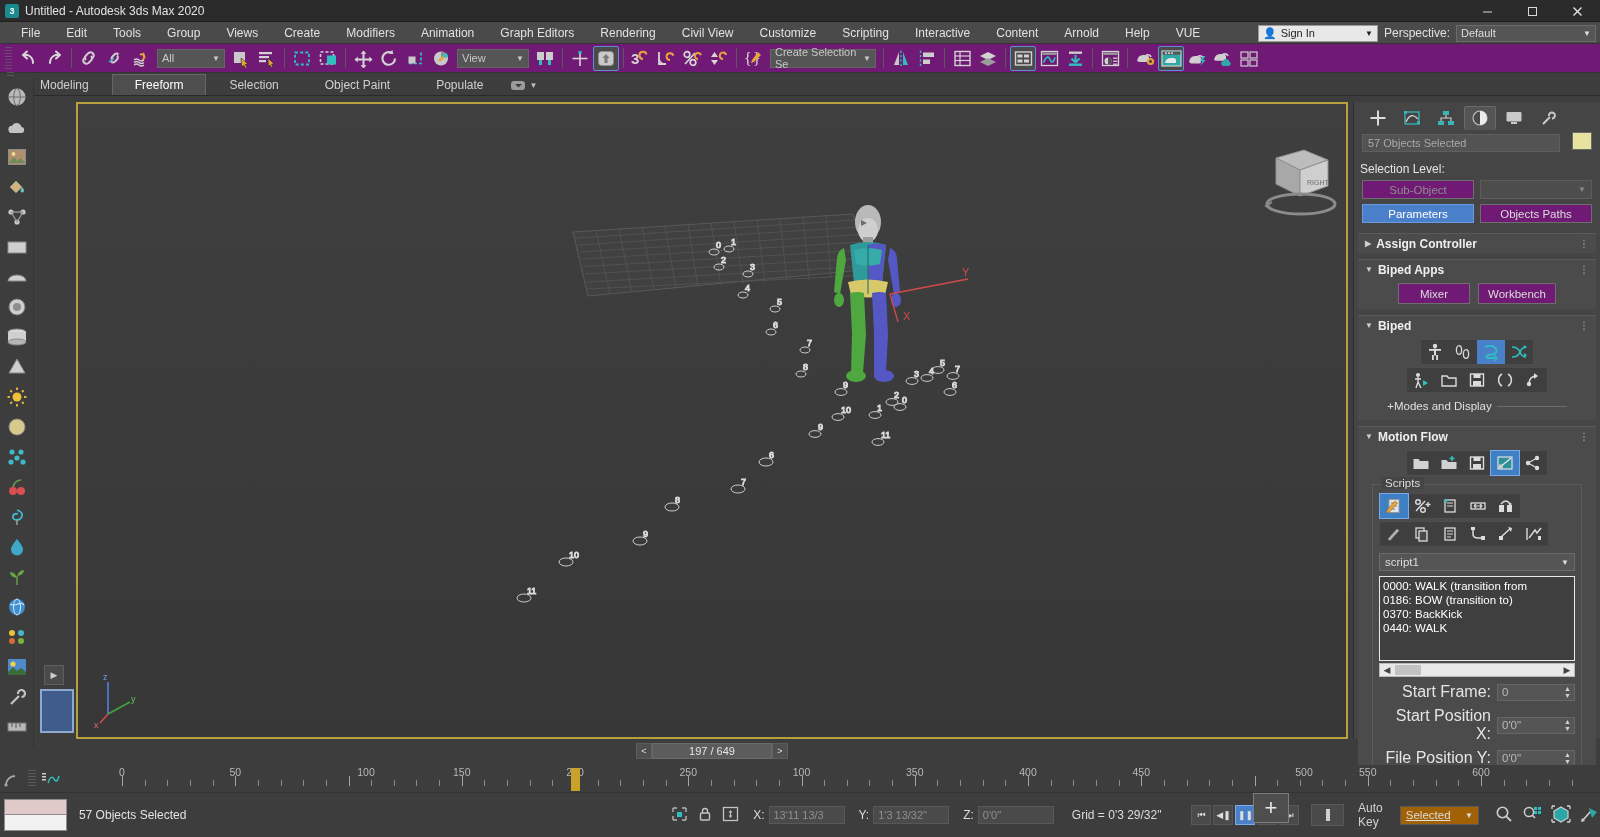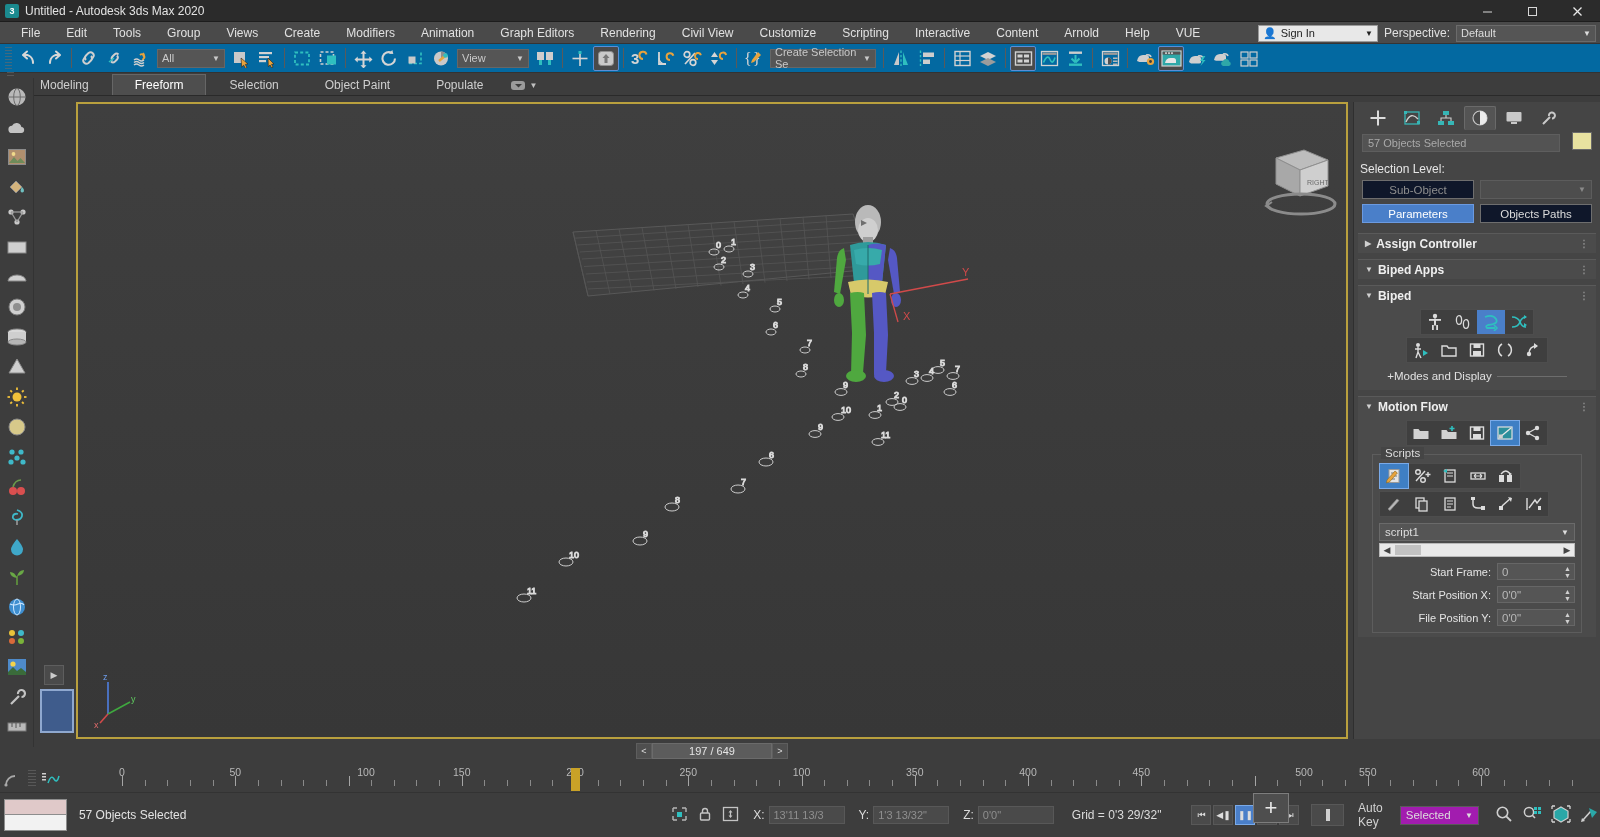--- a/index.html
+++ b/index.html
@@ -44,21 +44,21 @@
   .signin .arr{ position:absolute; right:4px; font-size:8px; }
   .wslabel{ font-size:12px; color:#e1e1e1;}
   .wsbox{
     background:#555; border:1px solid #6b6b6b; height:17px; width:140px;
     display:flex; align-items:center; padding:0 4px; font-size:11px; position:relative; color:#ddd;
   }
   .wsbox .arr{ position:absolute; right:4px; font-size:8px;}
 
   
   .toolbar {
-    height:29px; background:#0369a1; display:flex; align-items:center;
+    height:29px; background:#701a75; display:flex; align-items:center;
     padding-left:2px; border-bottom:1px solid #333; gap:0;
   }
   .grip { width:7px; height:23px; margin:0 3px; 
      background-image: repeating-linear-gradient(to bottom, #6a6a6a 0 1px, transparent 1px 3px);
      background-size:2px 100%; background-repeat:repeat-x; opacity:.6;}
   .tbtn {
     width:26px;height:25px; display:flex;align-items:center;justify-content:center;
     border:1px solid transparent; border-radius:2px; position:relative;
   }
   .tbtn.on2{ border:1px solid #5b8fd6; background:#4a4a4a;}
@@ -108,21 +108,21 @@
   .cptab.sel{ background:#545454; border:1px solid #6a6a6a; border-bottom:none;}
   .namefield{
     margin:4px 8px 0 8px; height:18px; display:flex; align-items:center;
     background:#535353; border:1px solid #5e5e5e; color:#a9a9a9; font-size:11px; padding:0 5px;
   }
   .colorchip{ width:20px; height:18px; background:#e8e2a0; border:1px solid #6a6a6a; margin-left:4px;}
   .cprow{ display:flex; align-items:center; }
   .seclabel{ margin:10px 0 4px 6px; font-size:12px; color:#e6e6e6;}
   .btnrow{ display:flex; gap:6px; padding:0 8px;}
   .mbtn{
-    flex:1; height:19px; background:#0f172a; border:1px solid #6e6e6e;
+    flex:1; height:19px; background:#701a75; border:1px solid #6e6e6e;
     display:flex;align-items:center;justify-content:center; font-size:11.5px; color:#dcdcdc;
   }
   .mbtn.dis{ color:#8e8e8e;}
   .mbtn.blue{ background:#4a7fc9; border-color:#6b9ae0; color:#fff;}
   .mbtn.empty{ background:#4d4d4d; border-color:#5c5c5c; position:relative;}
   .mbtn.empty .arr{position:absolute; right:5px; font-size:8px; color:#8a8a8a;}
   .rollup{
     margin:6px 4px 0 4px; background:#4b4b4b; border-top:1px solid #5a5a5a;
   }
   .rhead{ height:19px; display:flex; align-items:center; gap:5px; padding-left:7px;
@@ -149,21 +149,21 @@
     margin-top:5px; height:85px; background:#3f3f3f; border:1px solid #e8e8e8;
     font-size:11.5px; color:#fff; padding:2px 3px; overflow:hidden; line-height:14px;
   }
   .hscroll{
     margin-top:2px; height:14px; background:#e9e9e9; border:1px solid #b9b9b9;
     display:flex; align-items:center; justify-content:space-between; position:relative;
   }
   .hscroll .ar{ width:14px; text-align:center; font-size:9px; color:#444;}
   .hscroll .thumb{ position:absolute; left:15px; top:1px; bottom:1px; width:26px; background:#c2c2c2;}
   .sprow{ display:flex; align-items:center; margin-top:6px; }
-  .splabel{ flex:1; text-align:right; font-size:11px; color:#e4e4e4; padding-right:6px;}
+  .splabel{ flex:1; text-align:right; font-size:16px; color:#e4e4e4; padding-right:6px;}
   .spin{
     width:78px; height:17px; background:#555; border:1px solid #666; color:#b8b8b8;
     font-size:11.5px; display:flex; align-items:center; padding:0 4px; position:relative;
   }
   .spin .sp{ position:absolute; right:2px; top:1px; bottom:1px; width:9px;
      display:flex; flex-direction:column; align-items:center; justify-content:center; color:#d0d0d0; font-size:7px; line-height:7px;}
 
   
   .timeslider{
     position:absolute; left:76px; top:741px; width:1272px; height:20px;
@@ -205,22 +205,22 @@
   }
   .gridtxt{ margin-left:18px; font-size:12px; color:#dcdcdc; white-space:nowrap;}
   .playgrp{ display:flex; align-items:center; gap:2px; margin-left:30px;}
   .pbtn{ width:20px;height:20px; display:flex;align-items:center;justify-content:center;
          background:#4a4a4a; border:1px solid #585858; color:#ddd; font-size:9px;}
   .pbtn.on{ background:#4a7fc9; border-color:#7aaae8;}
   .keybtn{ width:52px;height:22px; background:#4a4a4a; border:1px solid #585858; margin-left:12px;
            display:flex;align-items:center;justify-content:center;}
   .autokey{ margin-left:8px; font-size:12px; color:#d2d2d2; padding:2px 6px;}
   .selcombo2{
-    margin-left:6px; width:122px; height:19px; background:#a21caf; border:1px solid #5a5a5a;
-    color:#ddd; font-size:11.5px; display:flex; align-items:center; padding:0 5px; position:relative;
+    margin-left:6px; width:122px; height:19px; background:#a16207; border:1px solid #5a5a5a;
+    color:#ddd; font-size:11.5px; display:flex; align-items:center; padding:0 5px; position:relative;text-decoration:underline;
   }
   .selcombo2 .arr{ position:absolute; right:5px; font-size:8px;}
   .navicons{ display:flex; align-items:center; gap:9px; margin-left:16px;}
 
   .plusbtn{
     position:absolute; left:1253px; top:793px; width:36px; height:30px;
     background:#4e4e4e; border:1px solid #7d7d7d; display:flex; align-items:center;
     justify-content:center; color:#e9e9e9; font-size:22px; line-height:22px;
   }
   svg { shape-rendering:geometricPrecision; }
@@ -1008,20 +1008,26 @@
         <span>Assign Controller</span>
         <span class="dots">⋮</span>
       </div>
     </div>
 
     <div class="rollup">
       <div class="rhead">
         <span class="tri">▼</span>
         <span>Biped Apps</span>
         <span class="dots">⋮</span>
+      </div>
+      <div class="rbody" style="padding-top:4px;padding-bottom:5px;">
+        <div style="display:flex;gap:8px;justify-content:center;">
+          <div class="mbtn" style="flex:0 0 72px;height:21px;">Mixer</div>
+          <div class="mbtn" style="flex:0 0 78px;height:21px;">Workbench</div>
+        </div>
       </div>
     </div>
 
     <div class="rollup">
       <div class="rhead">
         <span class="tri">▼</span>
         <span>Biped</span>
         <span class="dots">⋮</span>
       </div>
       <div class="rbody" style="padding-top:4px;">
@@ -1225,20 +1231,26 @@
                   <rect x="13" y="10" width="3" height="4" fill="#dcdcdc"></rect>
                 </svg>
             </div>
           </div>
 
           <div class="selcombo">
             <span>script1</span>
             <span class="arr">▼</span>
           </div>
 
+          <div class="listbox">
+            <div>0000: WALK  (transition from</div>
+            <div>0186: BOW  (transition to)</div>
+            <div>0370: BackKick</div>
+            <div>0440: WALK</div>
+          </div>
           <div class="hscroll">
             <div class="ar">◀</div>
             <div class="thumb"></div>
             <div class="ar">▶</div>
           </div>
 
           <div class="sprow">
             <div class="splabel">Start Frame:</div>
             <div class="spin">
               <span>0</span>

